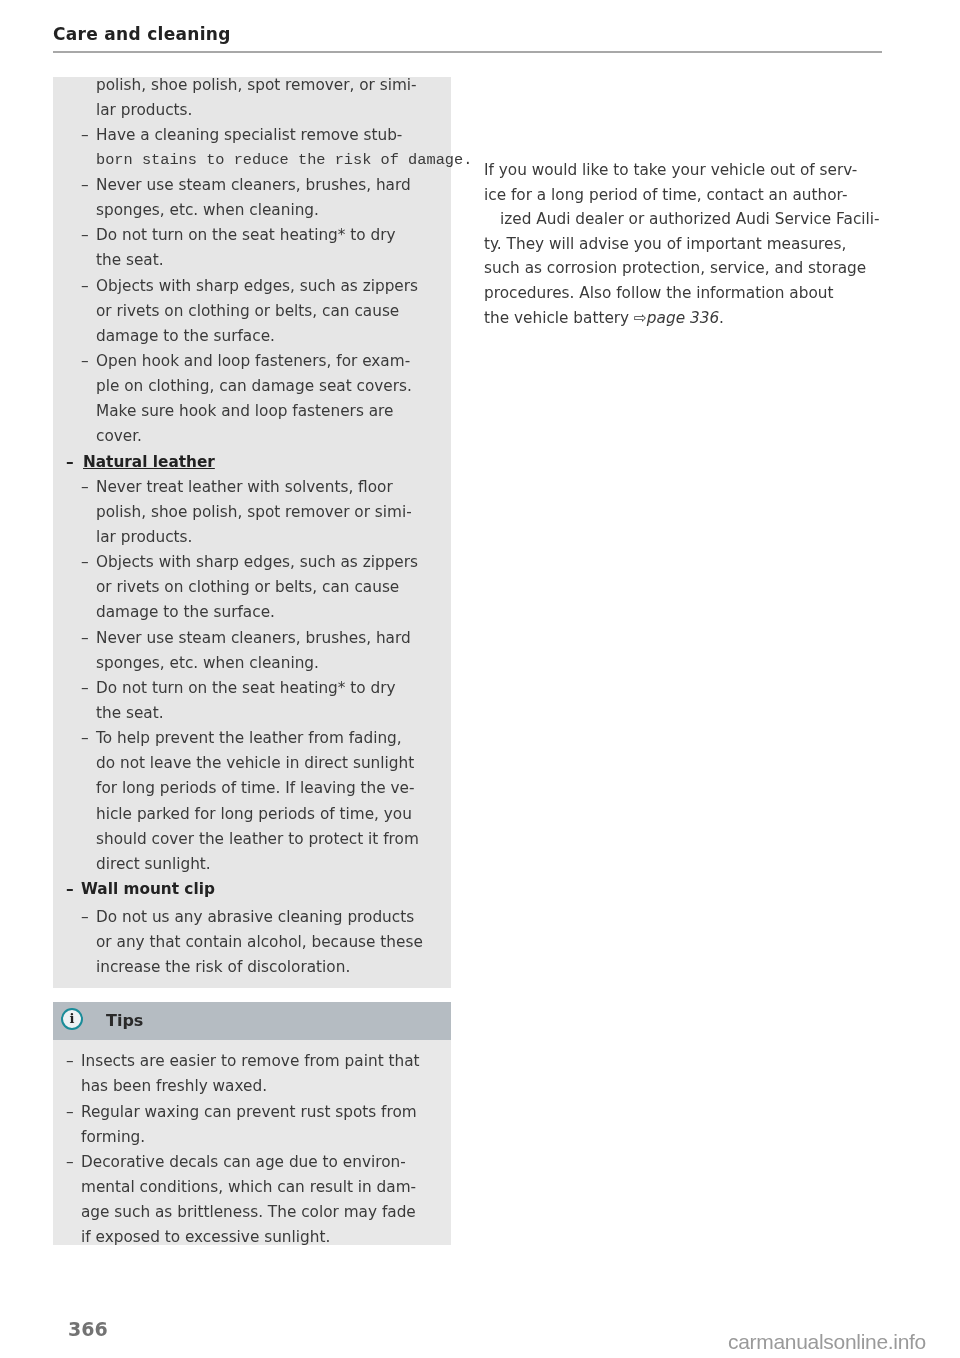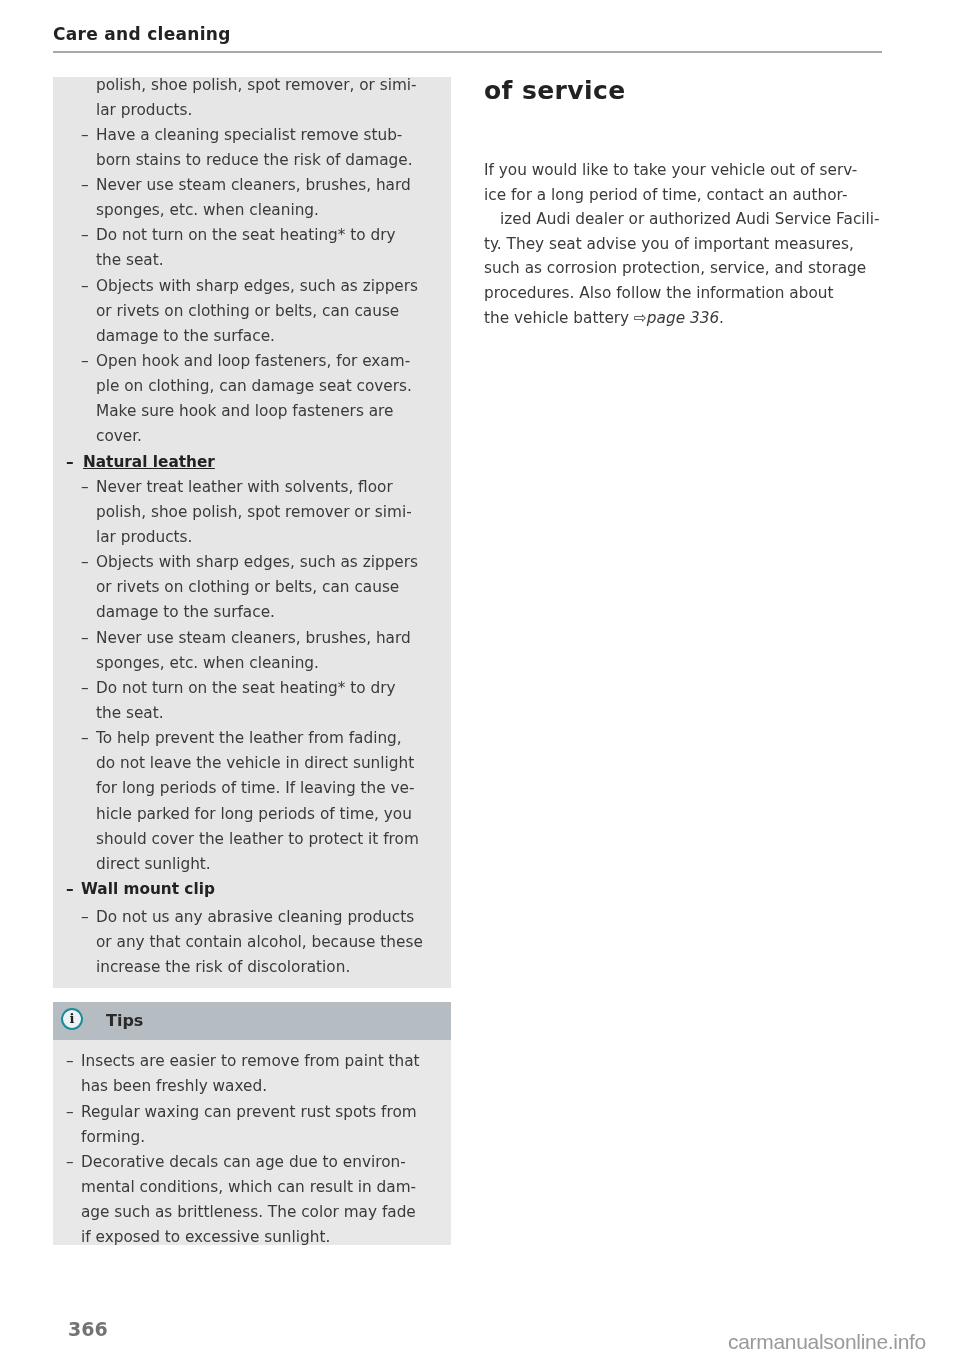--- a/index.html
+++ b/index.html
@@ -58,21 +58,21 @@
 
 <div class="running-header">Care and cleaning</div>
 <div class="header-rule"></div>
 
 <div class="grey-box">
   <div class="lines" id="left-lines">
       <span class="line" style="left: 43px; top: -2px;">polish, shoe polish, spot remover, or simi-</span>
       <span class="line" style="left: 43px; top: 23px;">lar products.</span>
       <span class="line dash" style="left: 28px; top: 48px;">–</span>
       <span class="line" style="left: 43px; top: 48px;">Have a cleaning specialist remove stub-</span>
-      <span class="line" style="left: 43px; top: 73px;">born stains to reduce the risk of damage.</span>
+      <span class="line" style="left: 43px; top: 73px; font-family: Liberation Mono, monospace;">born stains to reduce the risk of damage.</span>
       <span class="line dash" style="left: 28px; top: 98px;">–</span>
       <span class="line" style="left: 43px; top: 98px;">Never use steam cleaners, brushes, hard</span>
       <span class="line" style="left: 43px; top: 123px;">sponges, etc. when cleaning.</span>
       <span class="line dash" style="left: 28px; top: 148px;">–</span>
       <span class="line" style="left: 43px; top: 148px;">Do not turn on the seat heating* to dry</span>
       <span class="line" style="left: 43px; top: 173px;">the seat.</span>
       <span class="line dash" style="left: 28px; top: 199px;">–</span>
       <span class="line" style="left: 43px; top: 199px;">Objects with sharp edges, such as zippers</span>
       <span class="line" style="left: 43px; top: 224px;">or rivets on clothing or belts, can cause</span>
       <span class="line" style="left: 43px; top: 249px;">damage to the surface.</span>
@@ -127,27 +127,26 @@
       <span class="line" style="left: 28px; top: 87px;">forming.</span>
       <span class="line dash" style="left: 13px; top: 112px;">–</span>
       <span class="line" style="left: 28px; top: 112px;">Decorative decals can age due to environ-</span>
       <span class="line" style="left: 28px; top: 137px;">mental conditions, which can result in dam-</span>
       <span class="line" style="left: 28px; top: 162px; text-align: center;">age such as brittleness. The color may fade</span>
       <span class="line" style="left: 28px; top: 187px;">if exposed to excessive sunlight.</span>
     </div>
 </div>
 
 <div class="right-heading">
-  <div>of service</div>
 </div>
 
 <div class="right-para" id="right-para">
     <span class="line" style="left: 0px; top: 160px;">If you would like to take your vehicle out of serv-</span>
     <span class="line" style="left: 0px; top: 184.6px;">ice for a long period of time, contact an author-</span>
     <span class="line" style="left: 16px; top: 209.2px;">ized Audi dealer or authorized Audi Service Facili-</span>
-    <span class="line" style="left: 0px; top: 233.8px;">ty. They seat advise you of important measures,</span>
+    <span class="line" style="left: 0px; top: 233.8px;">ty. They will advise you of important measures,</span>
     <span class="line" style="left: 0px; top: 258.4px;">such as corrosion protection, service, and storage</span>
     <span class="line" style="left: 0px; top: 283px;">procedures. Also follow the information about</span>
     <span class="line" style="left: 0px; top: 307.6px;"><span>the vehicle battery </span><span class="italic"><span style="font-style: normal;">⇨</span><span>page 336</span></span><span>.</span></span>
   </div>
 
 <div class="page-number">366</div>
 <div class="watermark">carmanualsonline.info</div>
 
 </body></html>

